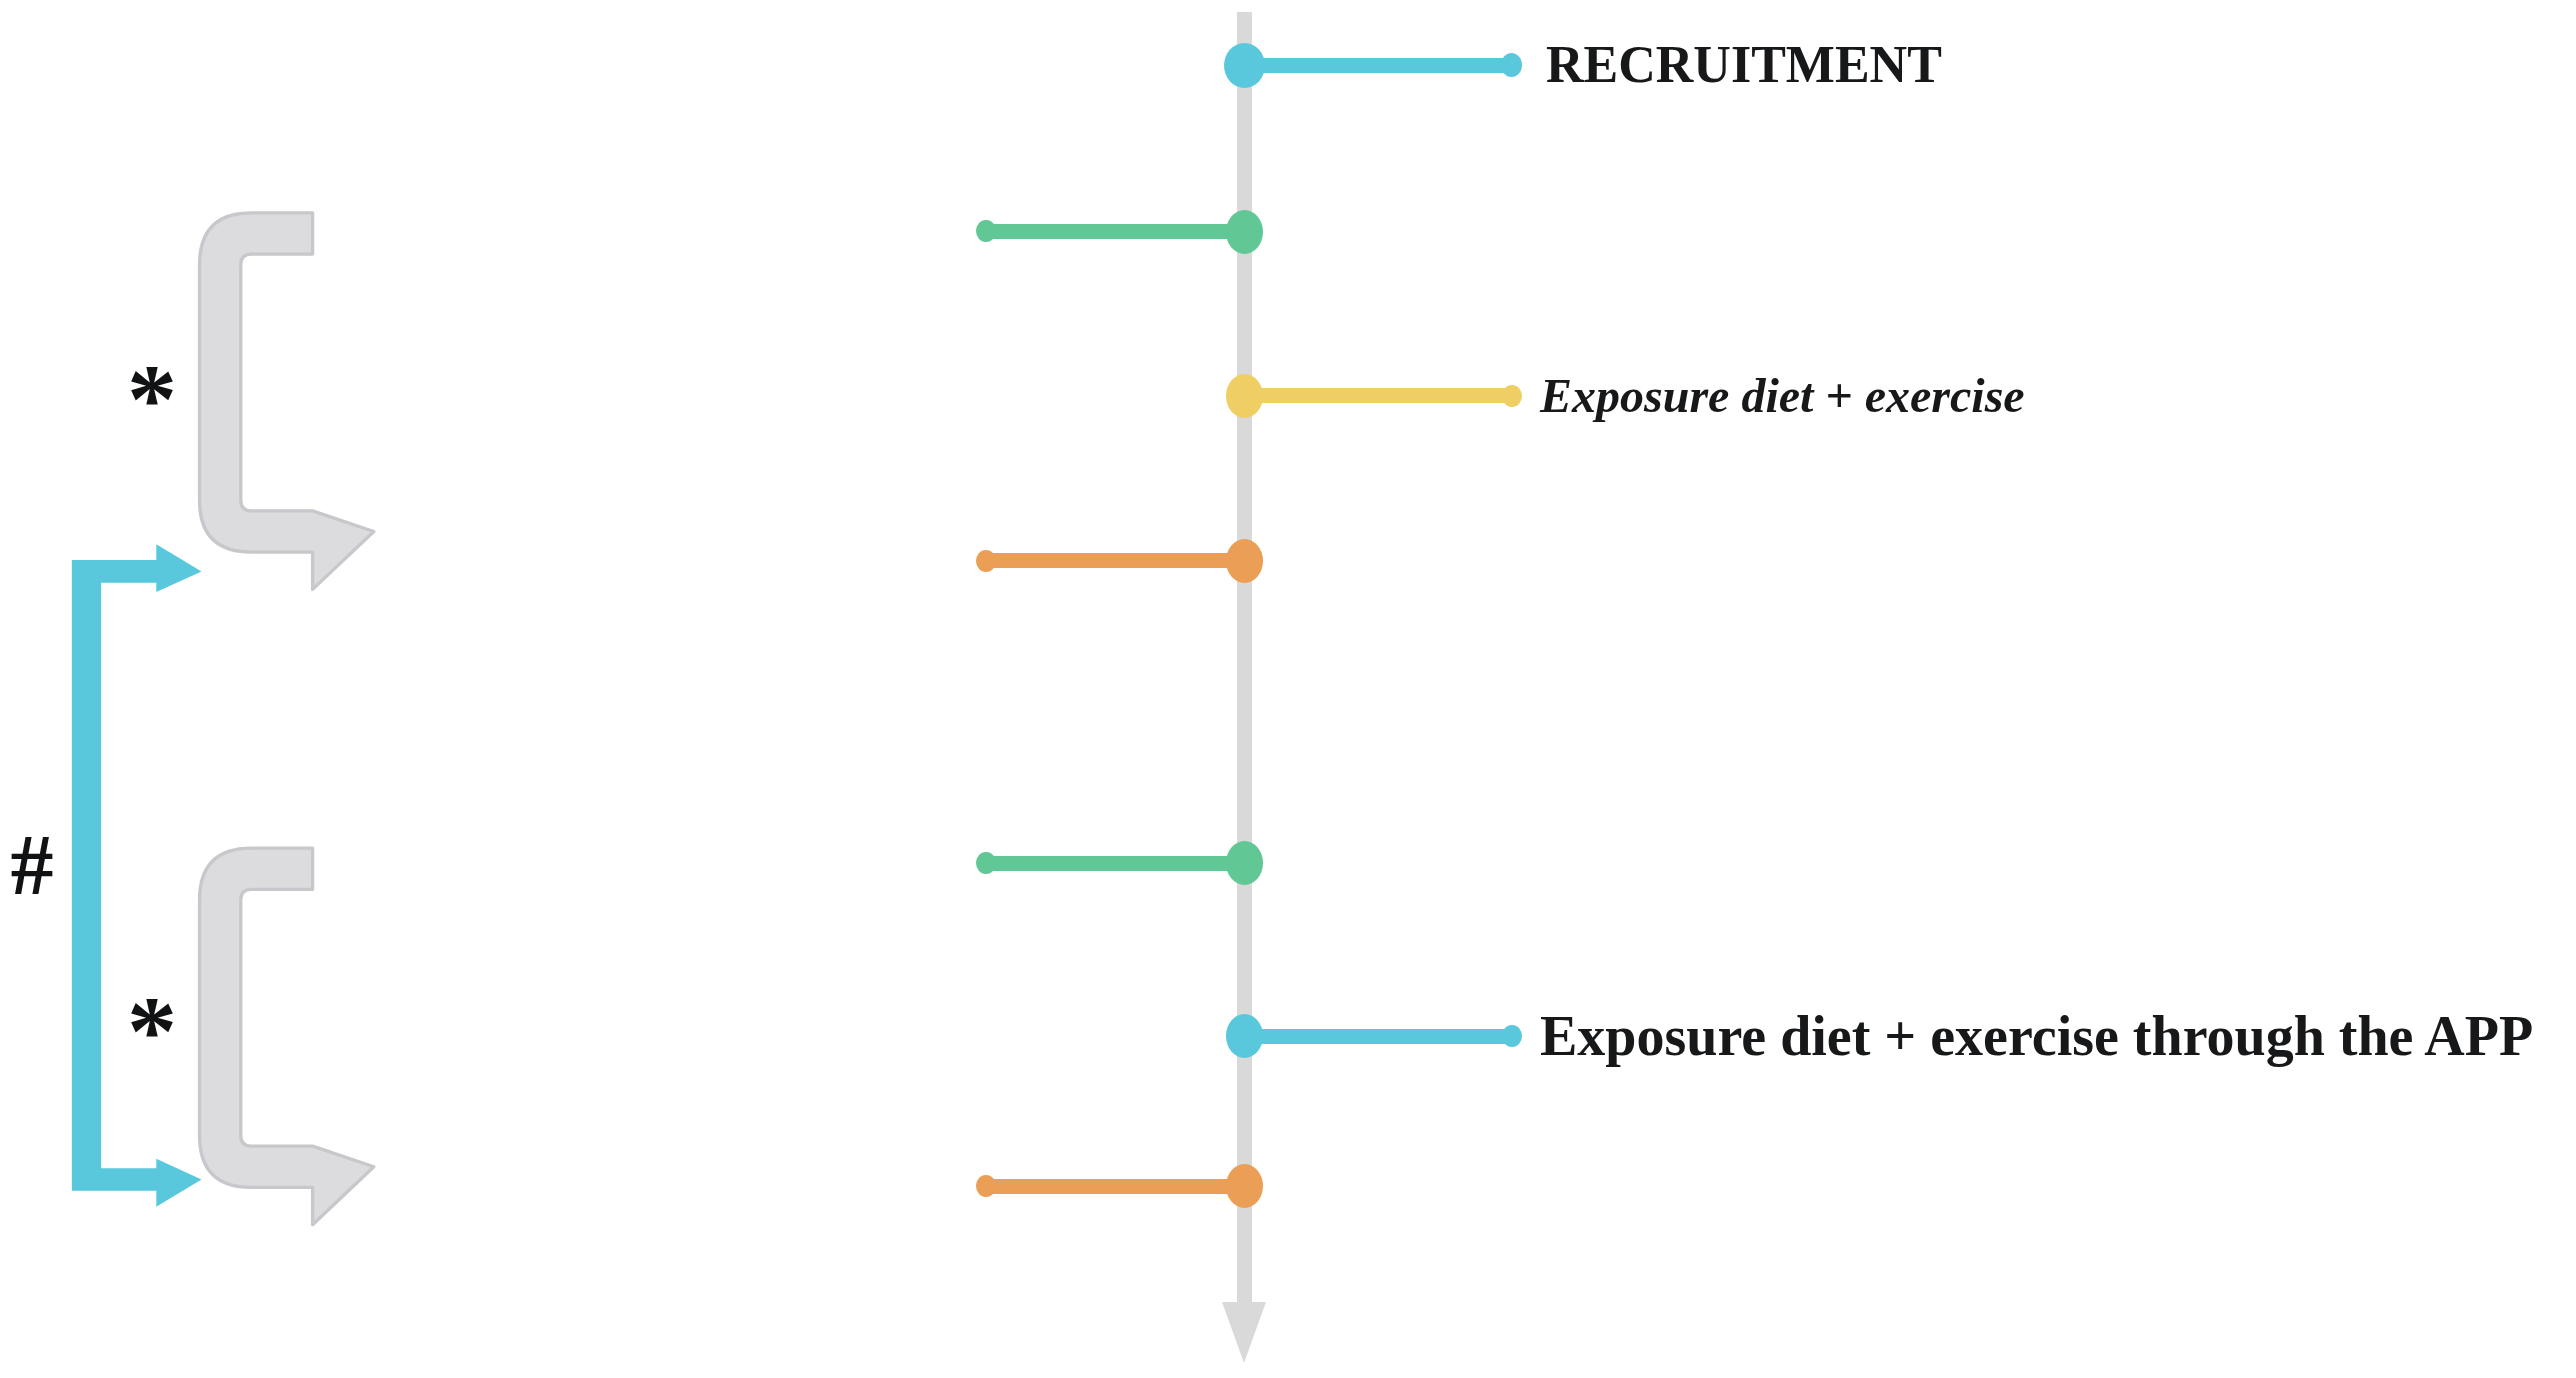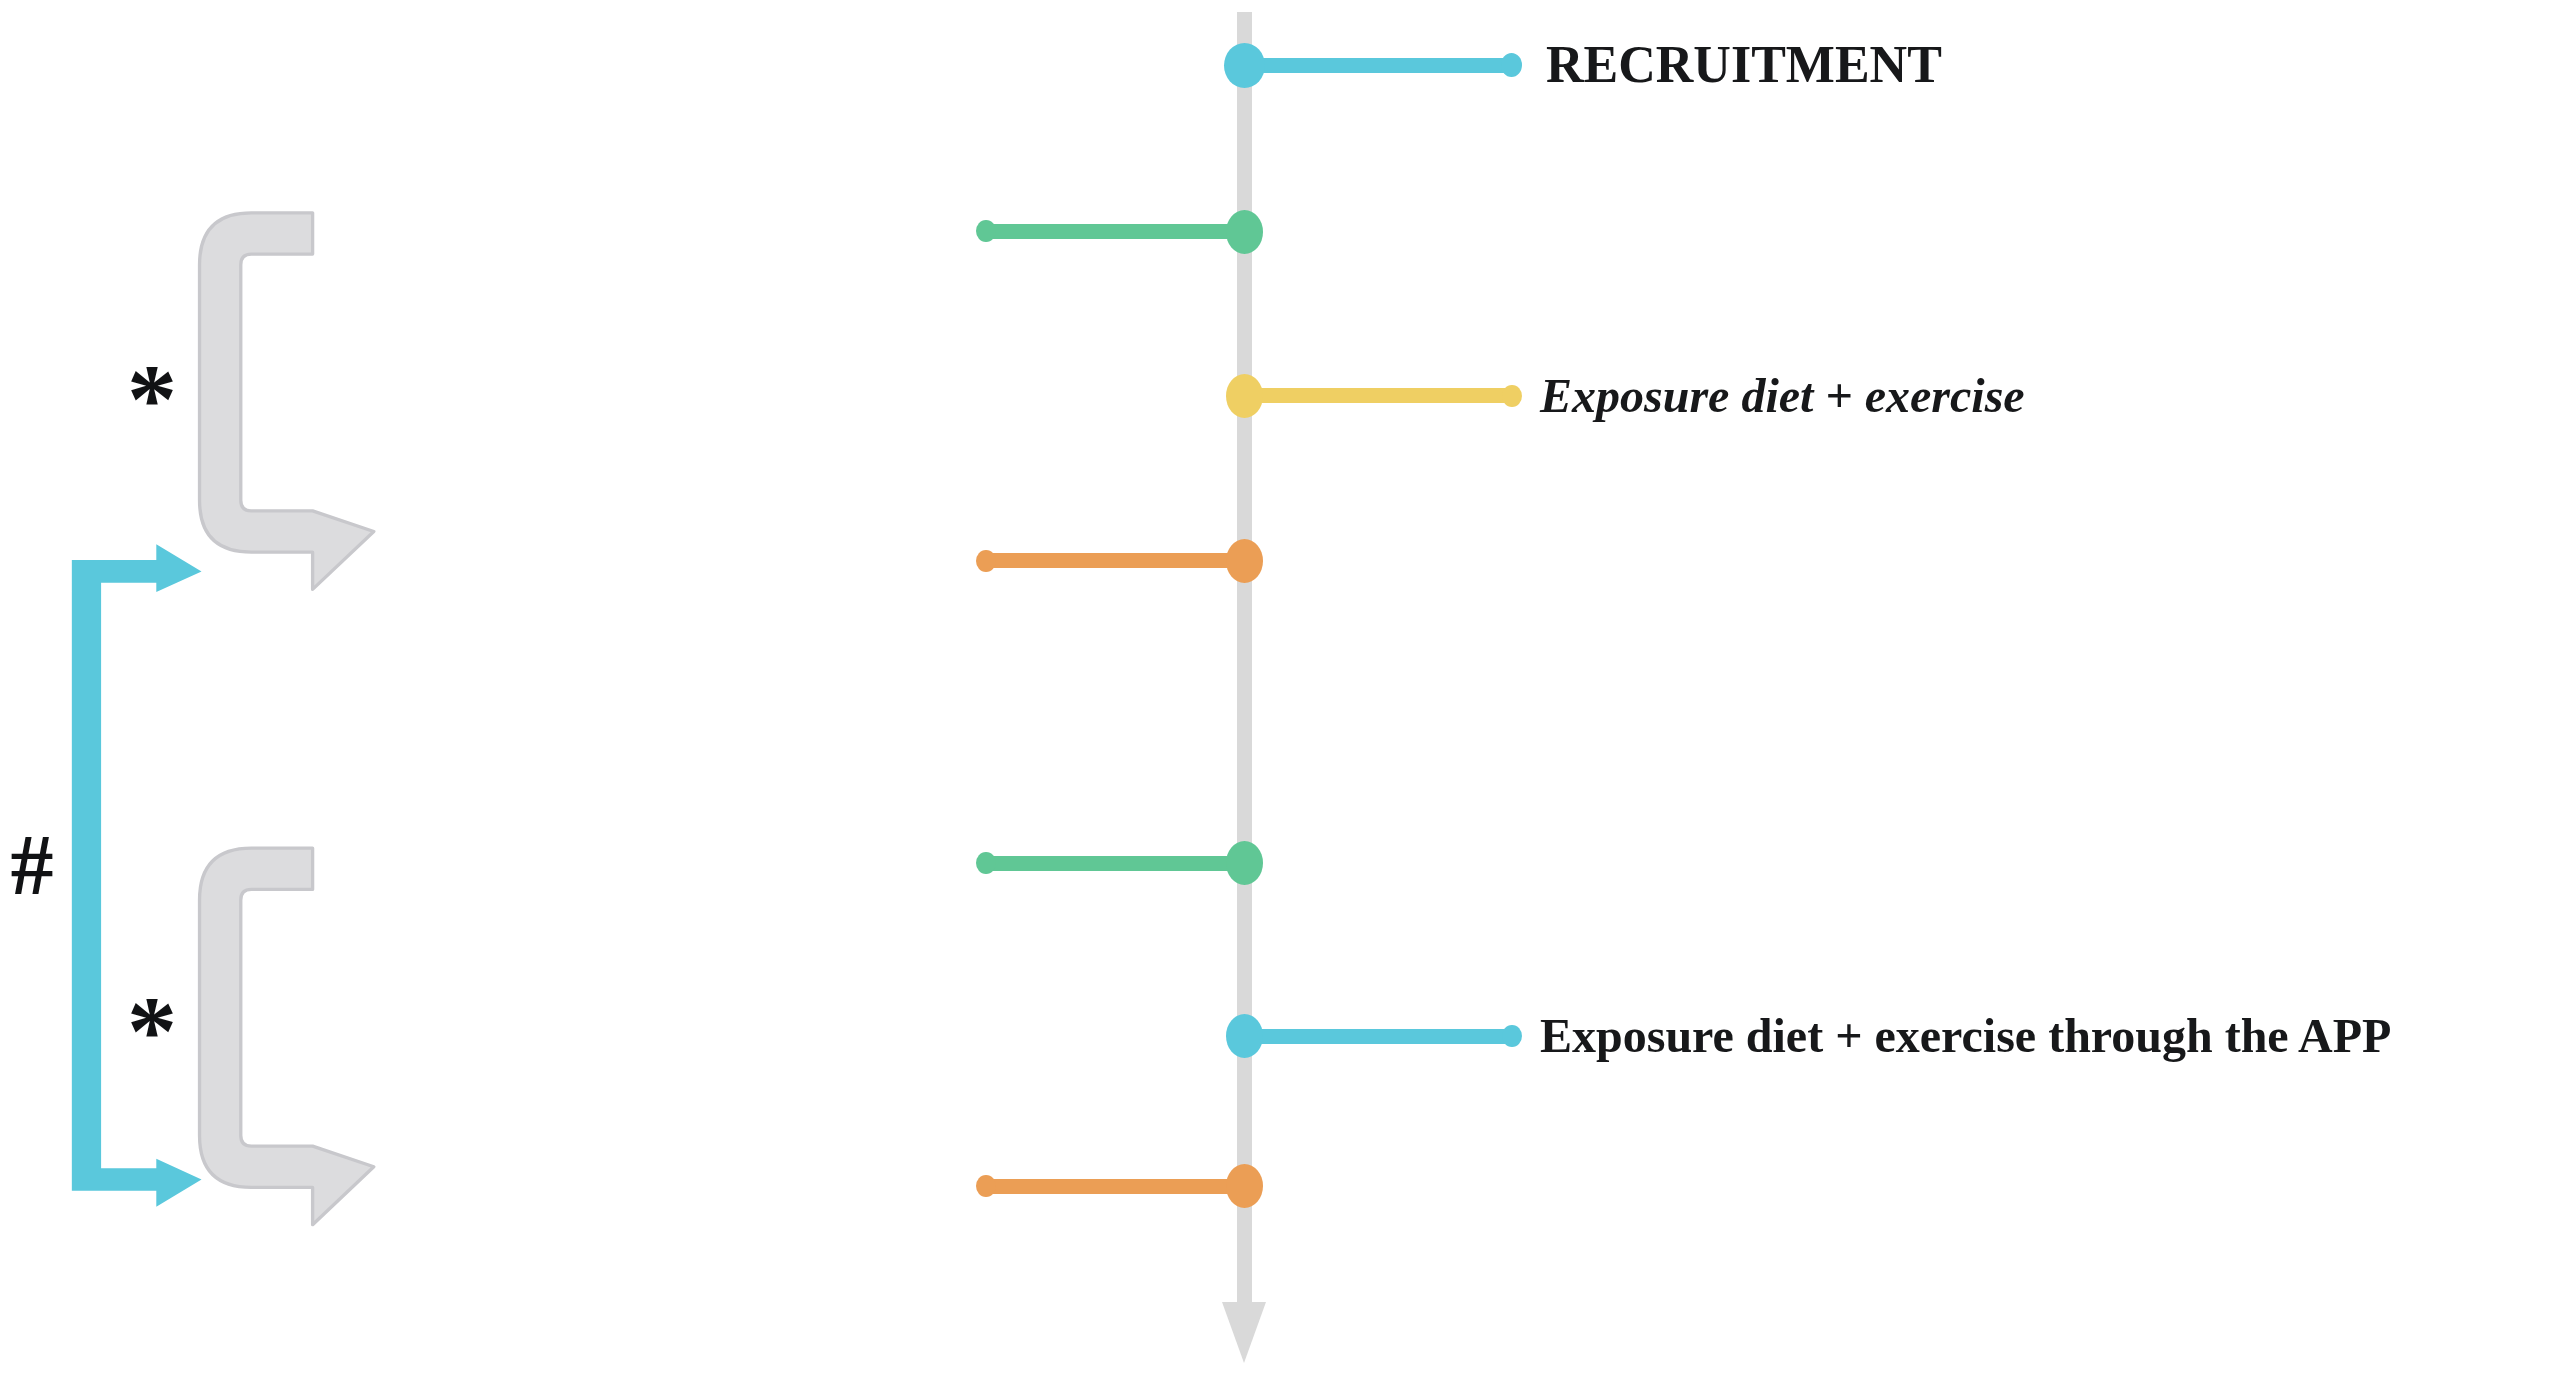--- a/index.html
+++ b/index.html
@@ -114,21 +114,21 @@
       </div>
       <div class="event" style="left: 0px; top: 0px;">
         <div class="bar" style="left: 986px; top: 856px; width: 258px; height: 14.6px; background: rgb(96, 199, 149);"></div>
         <div class="endcap" style="left: 976px; top: 852px; width: 20px; height: 22.3px; background: rgb(96, 199, 149);"></div>
         <div class="node" style="left: 1226px; top: 841px; width: 37px; height: 44px; background: rgb(96, 199, 149);"></div>
       </div>
       <div class="event" style="left: 0px; top: 0px;">
         <div class="bar" style="left: 1244px; top: 1029px; width: 267px; height: 14.6px; background: rgb(90, 200, 220);"></div>
         <div class="endcap" style="left: 1502px; top: 1025px; width: 20px; height: 22.3px; background: rgb(90, 200, 220);"></div>
         <div class="node" style="left: 1226px; top: 1014px; width: 37px; height: 44px; background: rgb(90, 200, 220);"></div>
-        <div class="event-label label-right" style="top: 1036px; font-size: 48px; left: 1540px;">Exposure diet + exercise through the APP</div>
+        <div class="event-label label-right" style="top: 1036px; font-size: 56px; left: 1540px;">Exposure diet + exercise through the APP</div>
       </div>
       <div class="event" style="left: 0px; top: 0px;">
         <div class="bar" style="left: 986px; top: 1179px; width: 258px; height: 14.6px; background: rgb(235, 158, 85);"></div>
         <div class="endcap" style="left: 976px; top: 1175px; width: 20px; height: 22.3px; background: rgb(235, 158, 85);"></div>
         <div class="node" style="left: 1226px; top: 1164px; width: 37px; height: 44px; background: rgb(235, 158, 85);"></div>
       </div>
     </div>
 
   <div id="annotation-layer">
       <div class="glyph" style="left: 152px; top: 399px; font-size: 100px;">*</div>

